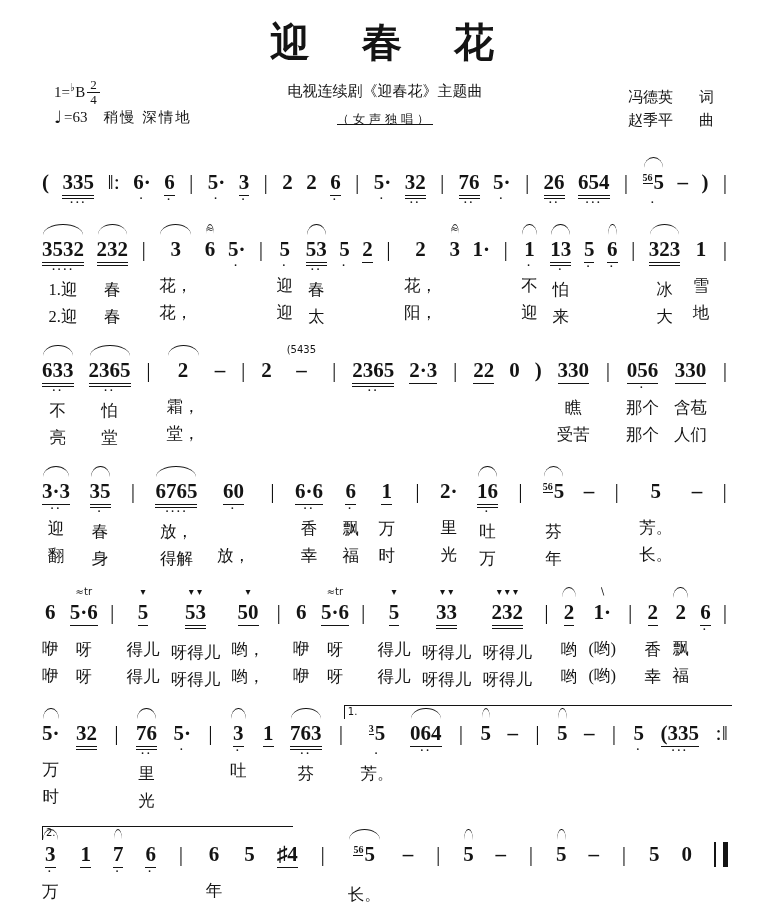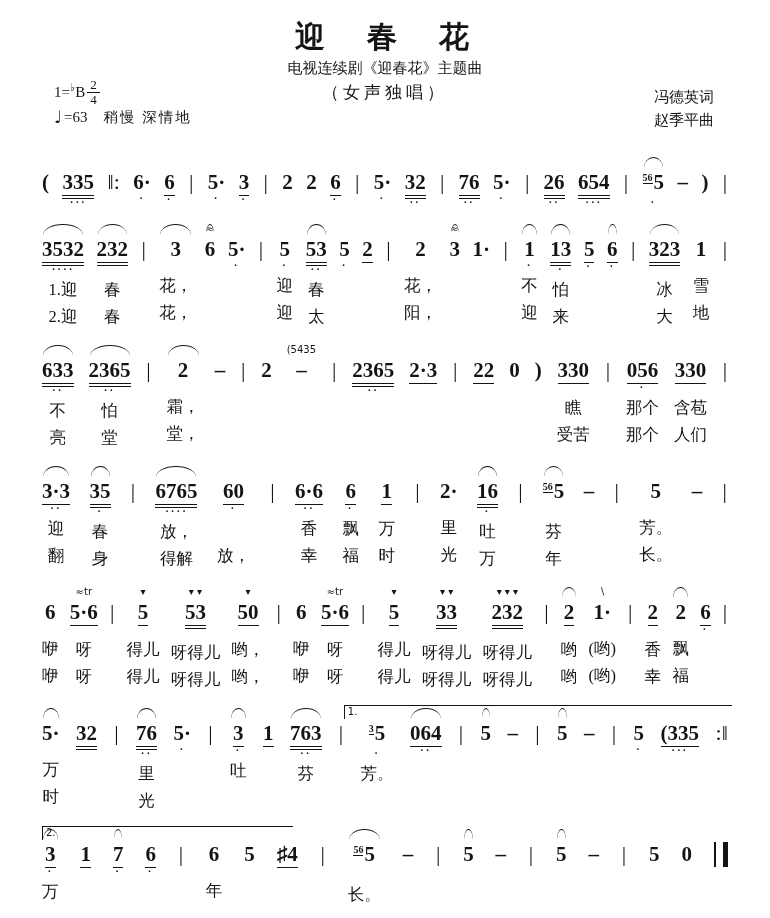--- a/index.html
+++ b/index.html
@@ -1,24 +1,24 @@
 <!DOCTYPE html>
 <html><head>
 <meta charset="utf-8">
 <style>
   html,body{margin:0;padding:0;background:#ffffff;width:770px;height:918px;overflow:hidden;}
   body{font-family:"Liberation Serif","DejaVu Serif",serif;color:#141414;}
   .sheet{position:relative;width:686px;padding:20px 42px 0 42px;}
   
   .header{position:relative;height:132px;}
-  .title{text-align:center;font-size:30px;font-weight:bold;letter-spacing:6px;line-height:1.15;}
-  .subtitle{text-align:center;font-size:15px;margin-top:4px;}
-  .subsub{text-align:center;font-size:17px;margin-top:3px;letter-spacing:4px;}
+  .title{text-align:center;font-size:40px;font-weight:bold;letter-spacing:6px;line-height:1.15;}
+  .subtitle{text-align:center;font-size:15px;margin-top:16px;}
+  .subsub{text-align:center;font-size:12px;margin-top:10px;letter-spacing:4px;text-decoration:underline;}
   .credits{position:absolute;right:14px;top:66px;font-size:15px;line-height:1.55;}
-  .credits .crow{display:flex;}
+  .credits .crow{display:flex;gap:26px;}
   .keysig{position:absolute;left:12px;top:60px;font-size:15px;}
   .keyline{display:flex;align-items:center;height:24px;}
   .flat{font-size:11px;vertical-align:super;position:relative;top:-5px;font-family:"DejaVu Sans",sans-serif;}
   .frac{display:inline-flex;flex-direction:column;align-items:center;font-size:13px;line-height:1.05;margin-left:2px;}
   .frac .num{border-bottom:1px solid #141414;padding:0 3px;}
   .tempoline{display:flex;align-items:center;gap:2px;height:22px;margin-top:2px;}
   .qnote{font-family:"DejaVu Sans",sans-serif;font-size:17px;}
   .expr{margin-left:14px;font-size:14.5px;letter-spacing:2px;text-align:right;}
   
   .music{margin-top:2px;}

